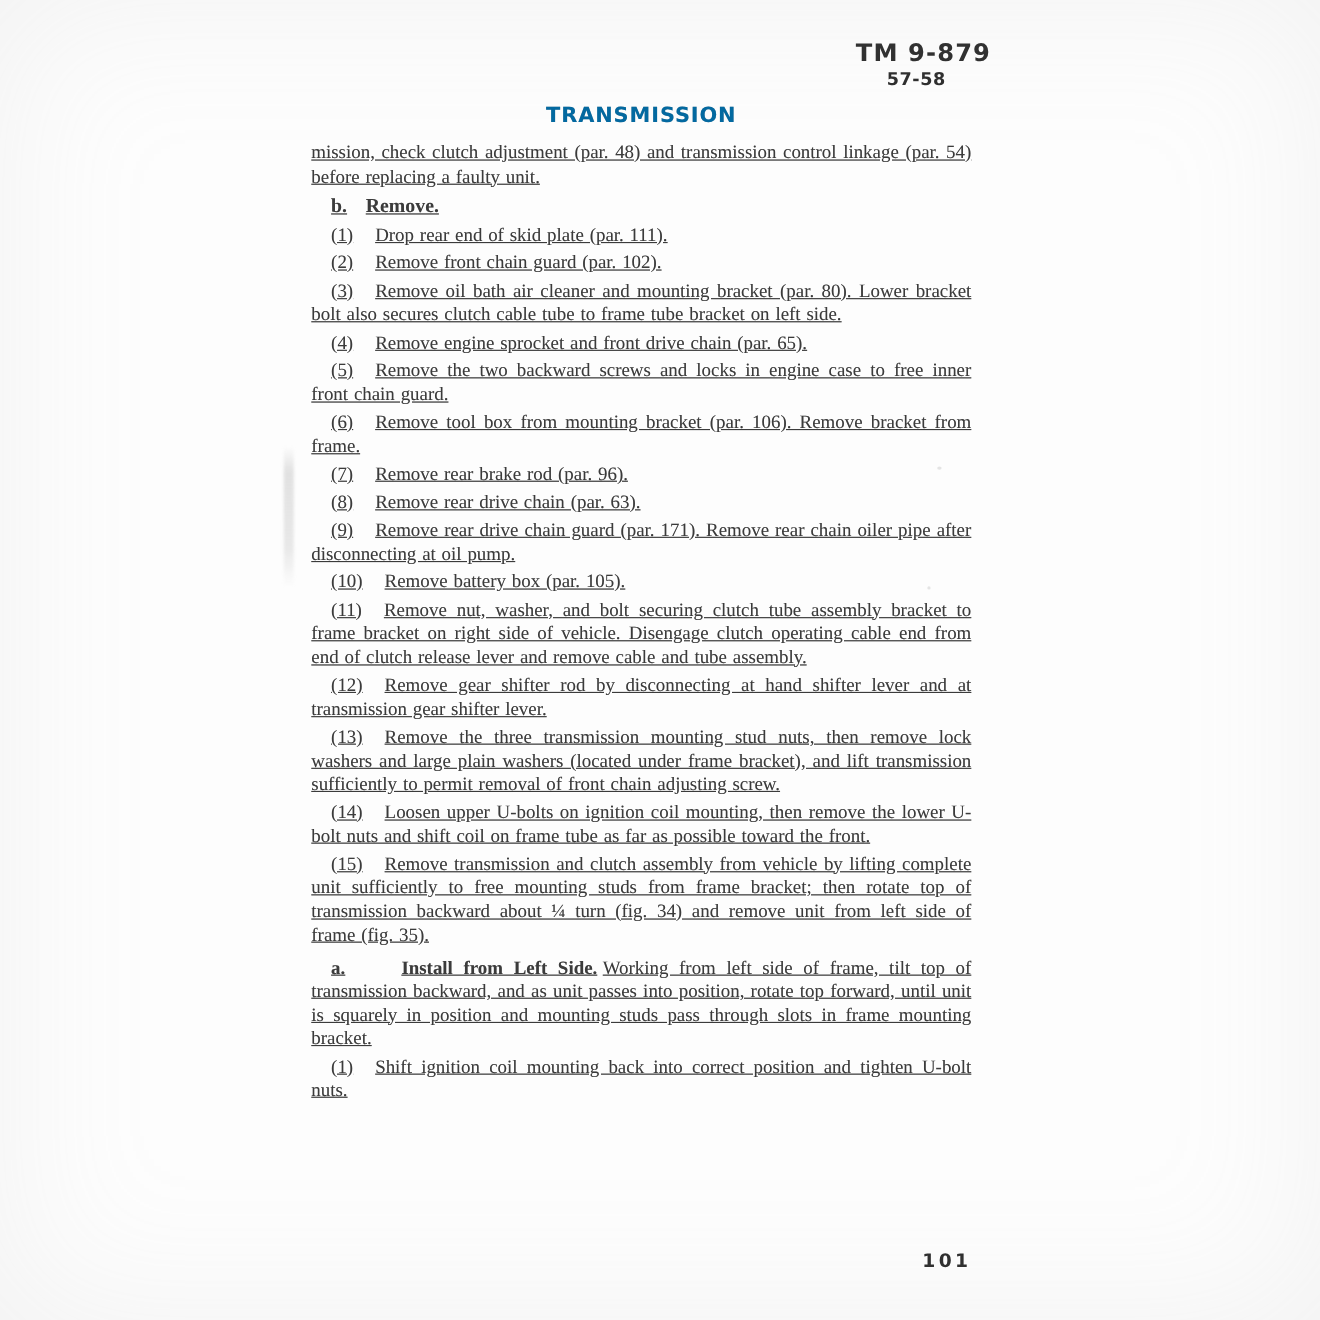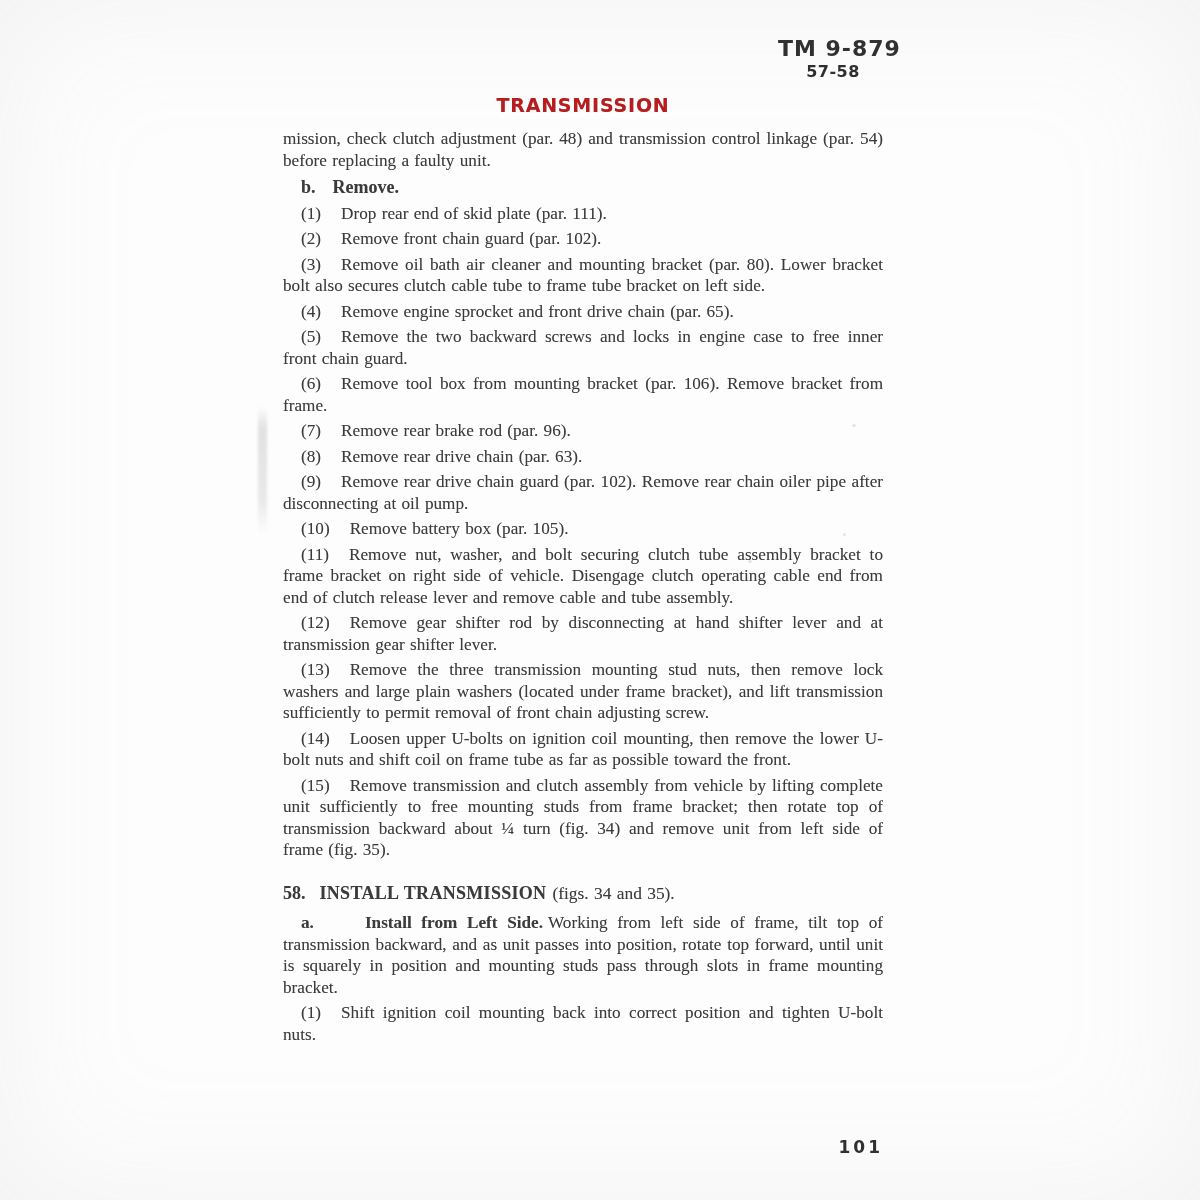--- a/index.html
+++ b/index.html
@@ -35,29 +35,30 @@
   .column {
     position: absolute;
     left: 283px; top: 94px; width: 600px;
     text-shadow: 0 0 0.5px rgba(80,80,80,0.35);
   }
   .running-title {
     font-family: "DejaVu Sans", sans-serif;
     font-size: 19px; font-weight: bold;
     letter-spacing: 0.8px;
     text-align: center;
-    color: #b91c1c;
+    color: #0369a1;
     margin: 0 0 12px 0;
   }
   .para {
     margin: 0;
     font-size: 17.2px;
     line-height: 21.5px;
     text-align: justify;
     word-spacing: 1px;
+    text-decoration: underline;
   }
   .step { margin: 4px 0; text-indent: 18px; }
   .num { margin-right: 20px; }
   .sub-heading {
     margin: 6px 0 4px;
     text-indent: 18px;
     font-weight: bold;
     font-size: 18px;
   }
   .sub-heading .letter { margin-right: 17px; }
@@ -129,36 +130,35 @@
         <p class="para step"><span class="num">(4)</span><span>Remove engine sprocket and front drive chain (par. 65).</span></p>
 
         <p class="para step"><span class="num">(5)</span><span>Remove the two backward screws and locks in engine case to free inner front chain guard.</span></p>
 
         <p class="para step"><span class="num">(6)</span><span>Remove tool box from mounting bracket (par. 106). Remove bracket from frame.</span></p>
 
         <p class="para step"><span class="num">(7)</span><span>Remove rear brake rod (par. 96).</span></p>
 
         <p class="para step"><span class="num">(8)</span><span>Remove rear drive chain (par. 63).</span></p>
 
-        <p class="para step"><span class="num">(9)</span><span>Remove rear drive chain guard (par. 102). Remove rear chain oiler pipe after disconnecting at oil pump.</span></p>
+        <p class="para step"><span class="num">(9)</span><span>Remove rear drive chain guard (par. 171). Remove rear chain oiler pipe after disconnecting at oil pump.</span></p>
 
         <p class="para step"><span class="num">(10)</span><span>Remove battery box (par. 105).</span></p>
 
         <p class="para step"><span class="num">(11)</span><span>Remove nut, washer, and bolt securing clutch tube assembly bracket to frame bracket on right side of vehicle. Disengage clutch operating cable end from end of clutch release lever and remove cable and tube assembly.</span></p>
 
         <p class="para step"><span class="num">(12)</span><span>Remove gear shifter rod by disconnecting at hand shifter lever and at transmission gear shifter lever.</span></p>
 
         <p class="para step"><span class="num">(13)</span><span>Remove the three transmission mounting stud nuts, then remove lock washers and large plain washers (located under frame bracket), and lift transmission sufficiently to permit removal of front chain adjusting screw.</span></p>
 
         <p class="para step"><span class="num">(14)</span><span>Loosen upper U-bolts on ignition coil mounting, then remove the lower U-bolt nuts and shift coil on frame tube as far as possible toward the front.</span></p>
 
         <p class="para step"><span class="num">(15)</span><span>Remove transmission and clutch assembly from vehicle by lifting complete unit sufficiently to free mounting studs from frame bracket; then rotate top of transmission backward about ¼ turn (fig. 34) and remove unit from left side of frame (fig. 35).</span></p>
       </div>
 
-    <p class="para section-heading"><span class="s-num">58.</span><span class="s-title">INSTALL TRANSMISSION</span><span class="s-suffix">(figs. 34 and 35).</span></p>
 
     <p class="para lettered"><span class="letter">a.</span><span class="lead-bold">Install from Left Side.</span><span>Working from left side of frame, tilt top of transmission backward, and as unit passes into position, rotate top forward, until unit is squarely in position and mounting studs pass through slots in frame mounting bracket.</span></p>
 
     <div>
 
         <p class="para step"><span class="num">(1)</span><span>Shift ignition coil mounting back into correct position and tighten U-bolt nuts.</span></p>
       </div>
 
   </div>
 

